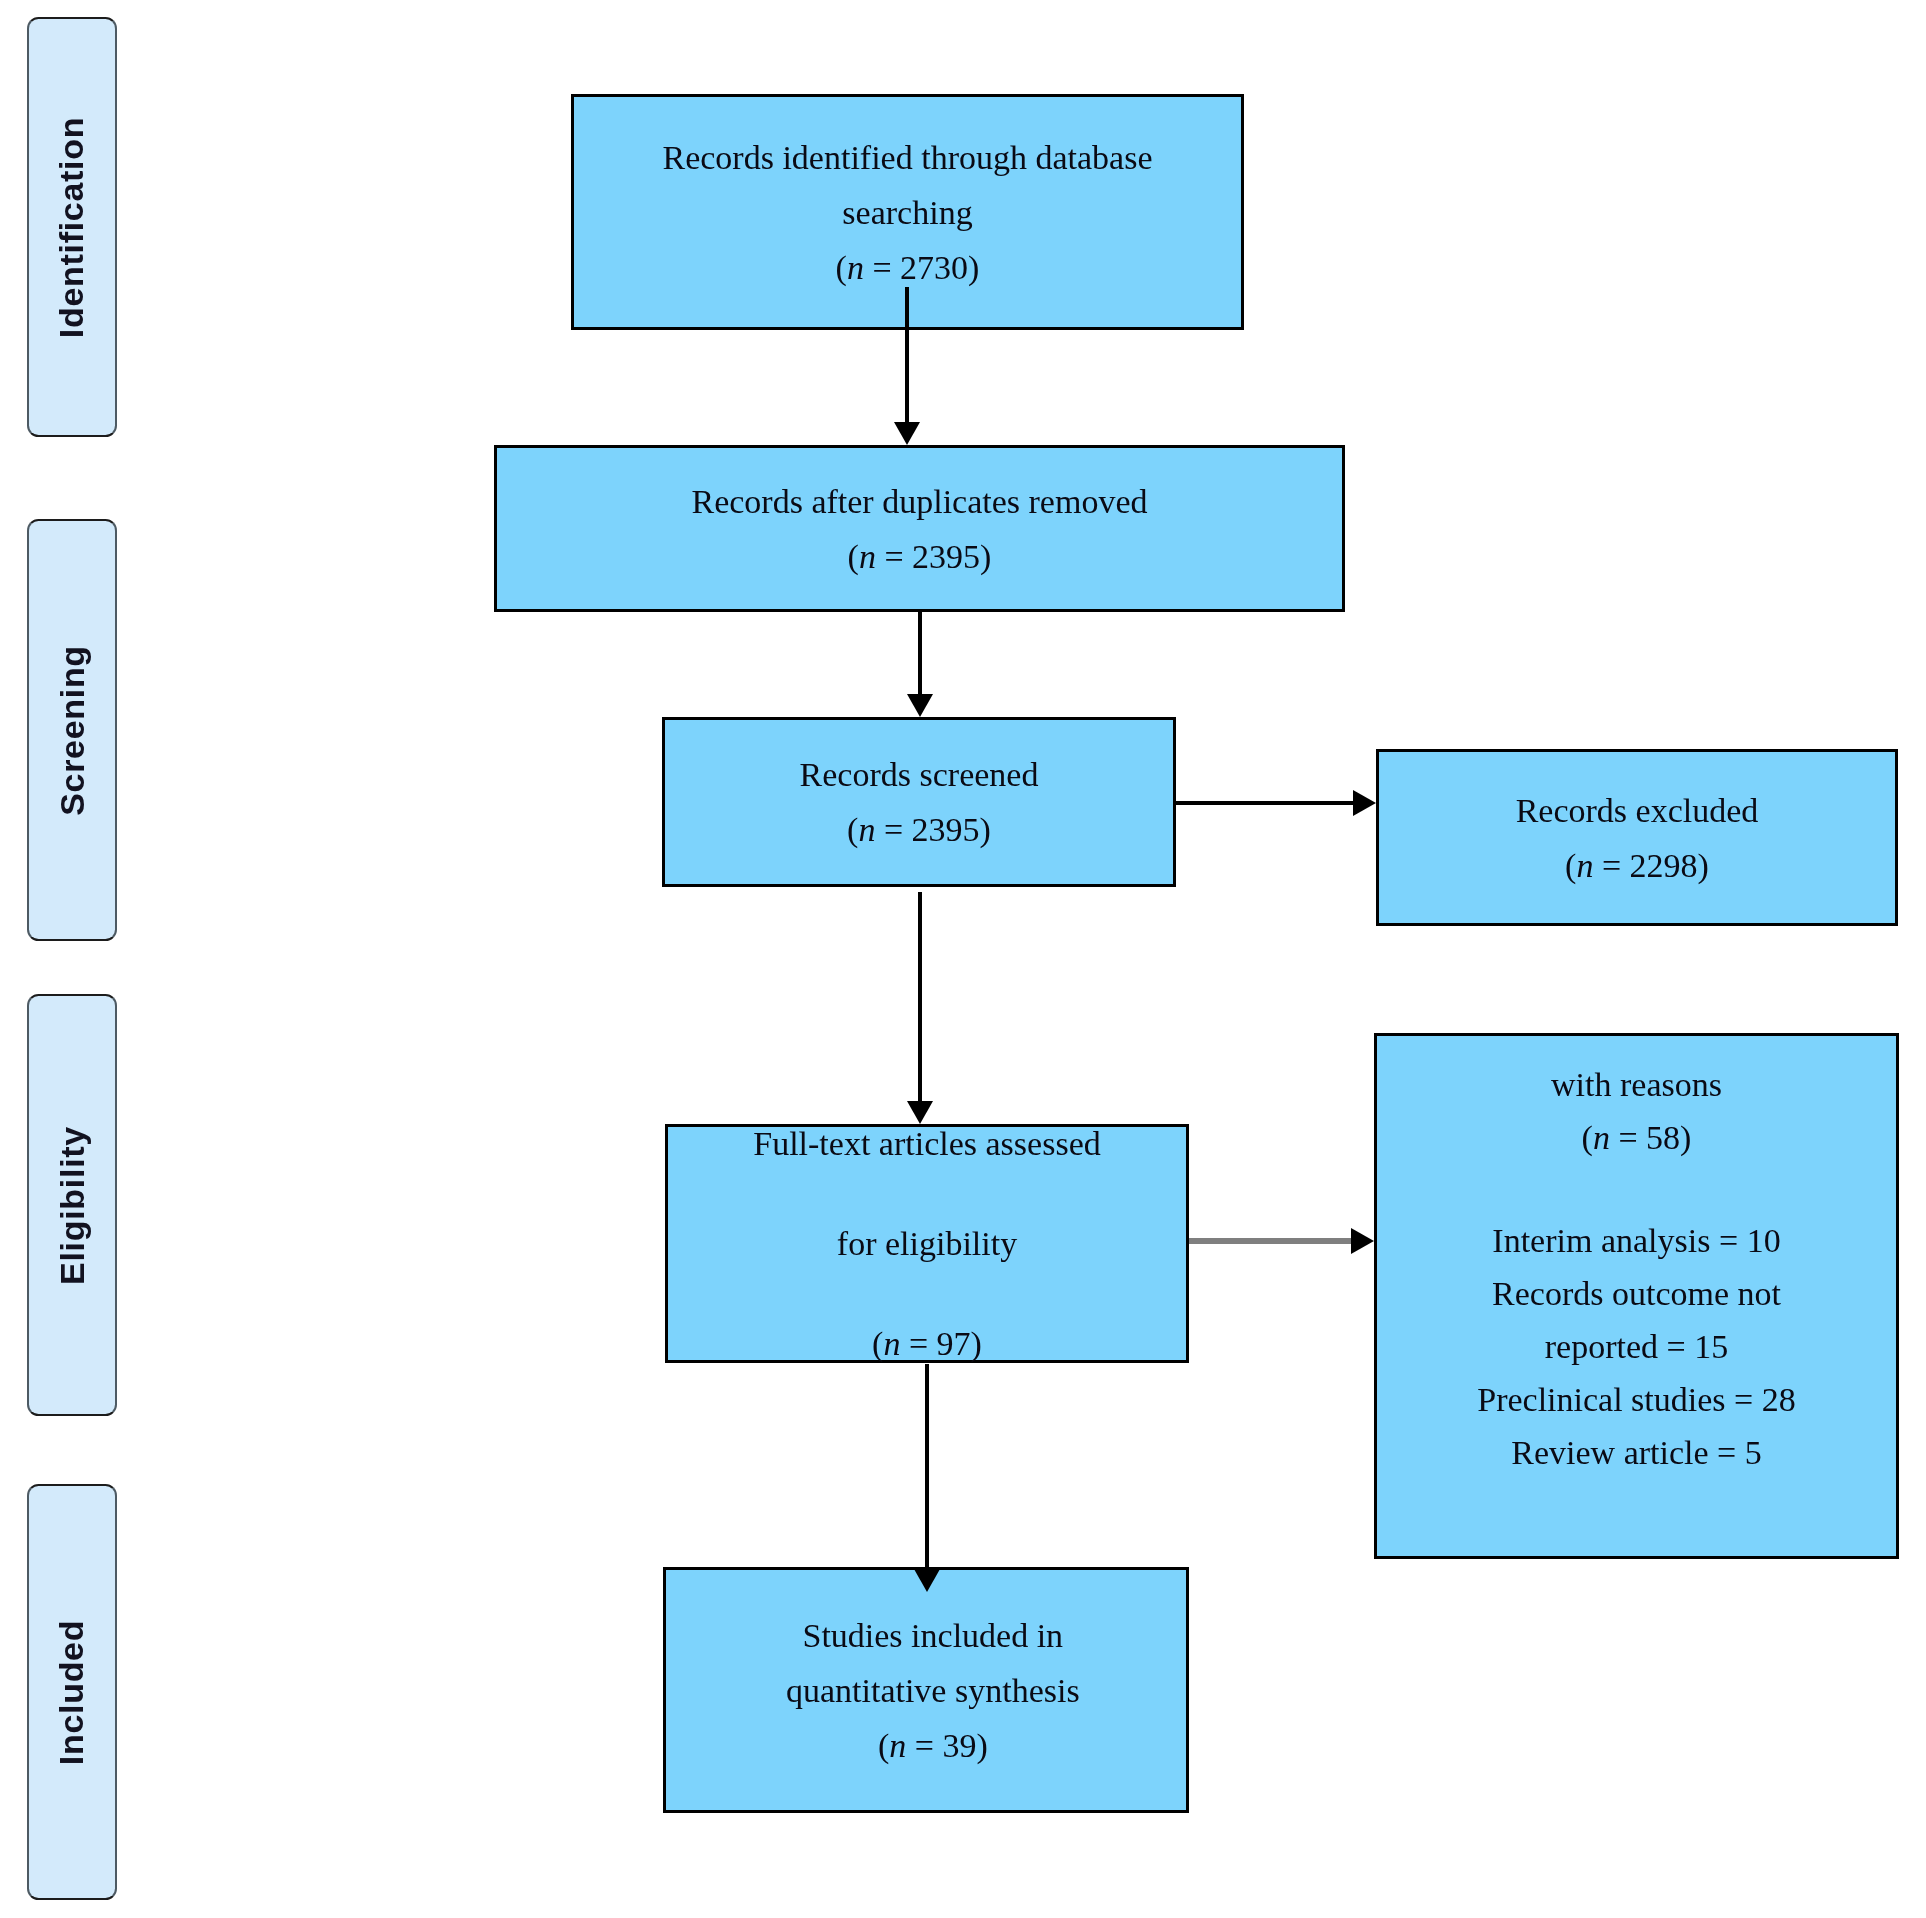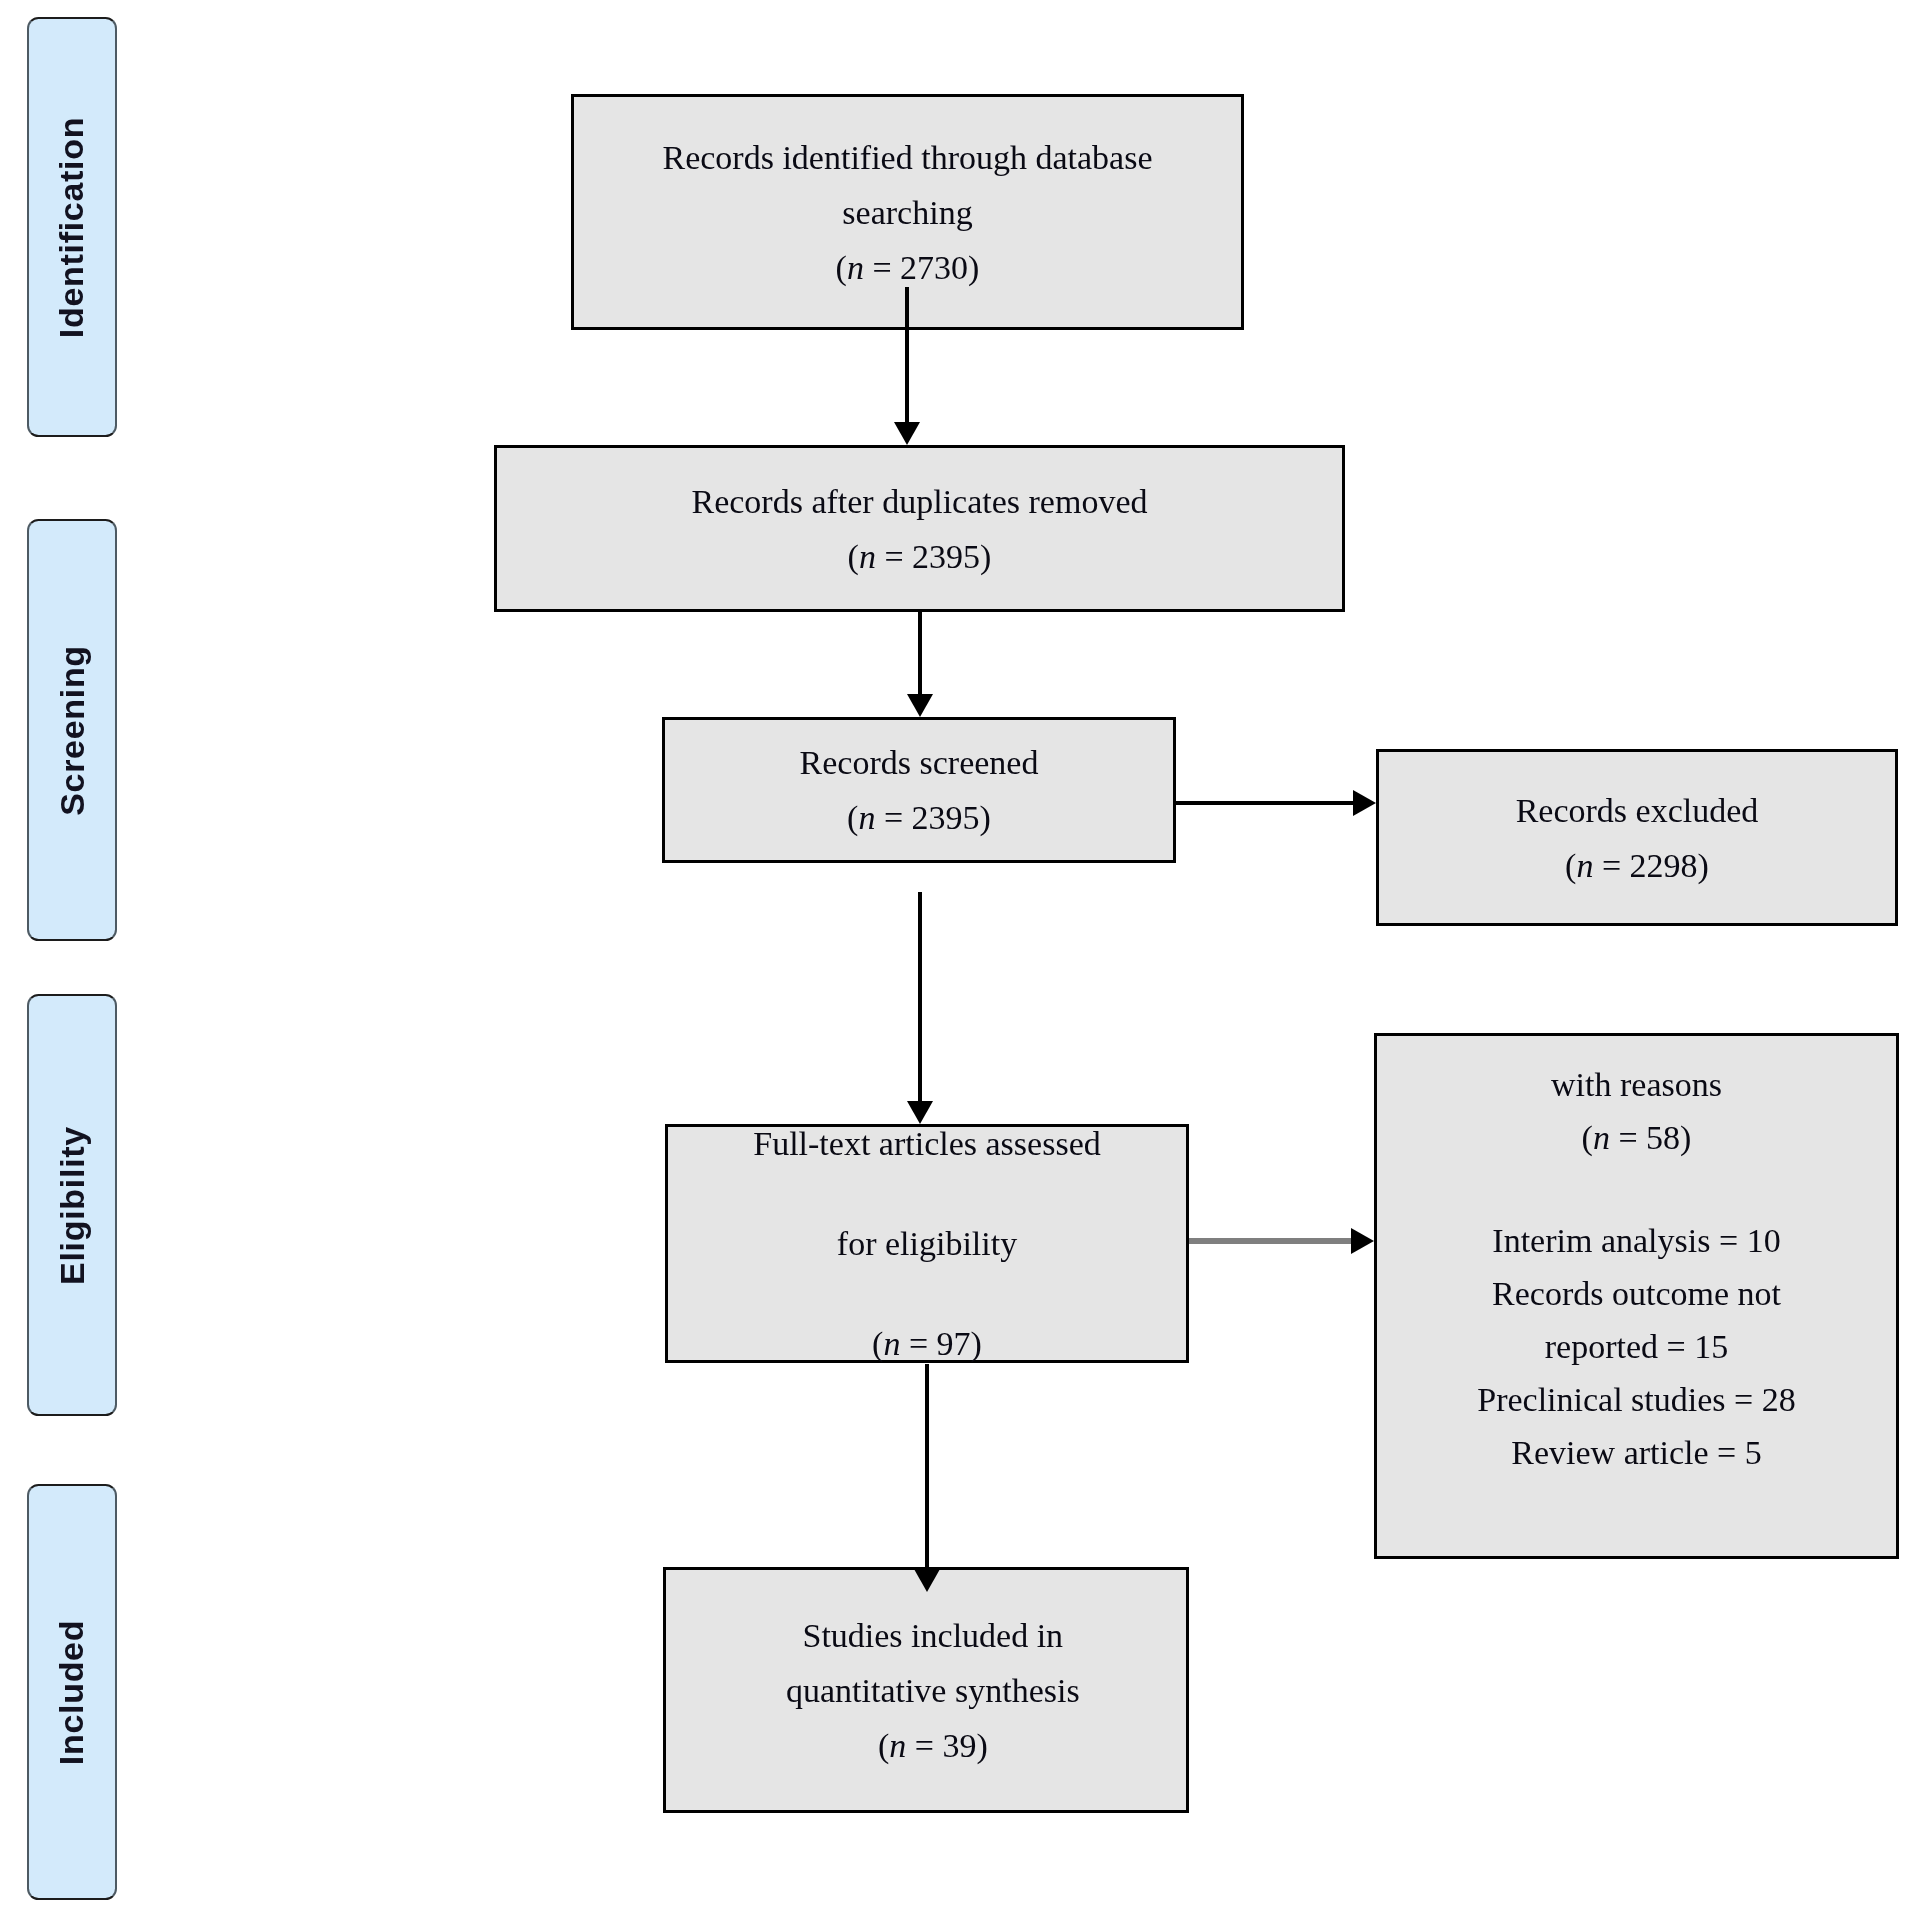--- a/index.html
+++ b/index.html
@@ -41,21 +41,21 @@
     font-family: "Liberation Sans", "DejaVu Sans", sans-serif;
     font-weight: bold;
     font-size: 34px;
     letter-spacing: 0.7px;
     color: #121220;
   }
 
   
   .node {
     position: absolute;
-    background: #e5e5e5;
+    background: #7dd3fc;
     border: 3.6px solid var(--line-black);
     display: flex;
     flex-direction: column;
     justify-content: center;
     align-items: center;
     text-align: center;
     font-size: 34px;
     line-height: 55px;
     z-index: 1;
     padding: 0 14.4px;
@@ -104,21 +104,21 @@
   }
 
   
   #stage-identification { top: 17px;  height: 420px; }
   #stage-screening      { top: 519px; height: 422px; }
   #stage-eligibility    { top: 994px; height: 422px; }
   #stage-included       { top: 1484px; height: 416px; }
 
   #box-identified { left: 571px;  top: 94px;  width: 673px;  height: 236px; }
   #box-dedup      { left: 494px;  top: 445px;  width: 851px; height: 167px; }
-  #box-screened   { left: 662px;  top: 717px;  width: 514px;  height: 146px; }
+  #box-screened   { left: 662px;  top: 717px;  width: 514px;  height: 170px; }
   #box-fulltext   { left: 665px;  top: 1124px; width: 524px;  height: 239px; gap: 45px; }
   #box-included   { left: 663px;  top: 1567px; width: 526px;  height: 246px; padding-left: 28px; }
   #box-excluded-records  { left: 1376px; top: 749px; width: 522px; height: 177px; }
   #box-excluded-fulltext { left: 1374px; top: 1033px; width: 525px; height: 526px; }
 
   #arrow-identified-dedup { left: 894px; top: 287px;  height: 158px; }
   #arrow-dedup-screened   { left: 907px; top: 612px;  height: 105px; }
   #arrow-screened-fulltext{ left: 907px; top: 892px; height: 232px; }
   #arrow-fulltext-included{ left: 914px; top: 1364px; height: 228px; }
   #arrow-screened-excluded{ left: 1176px; top: 790px; width: 200px; }

